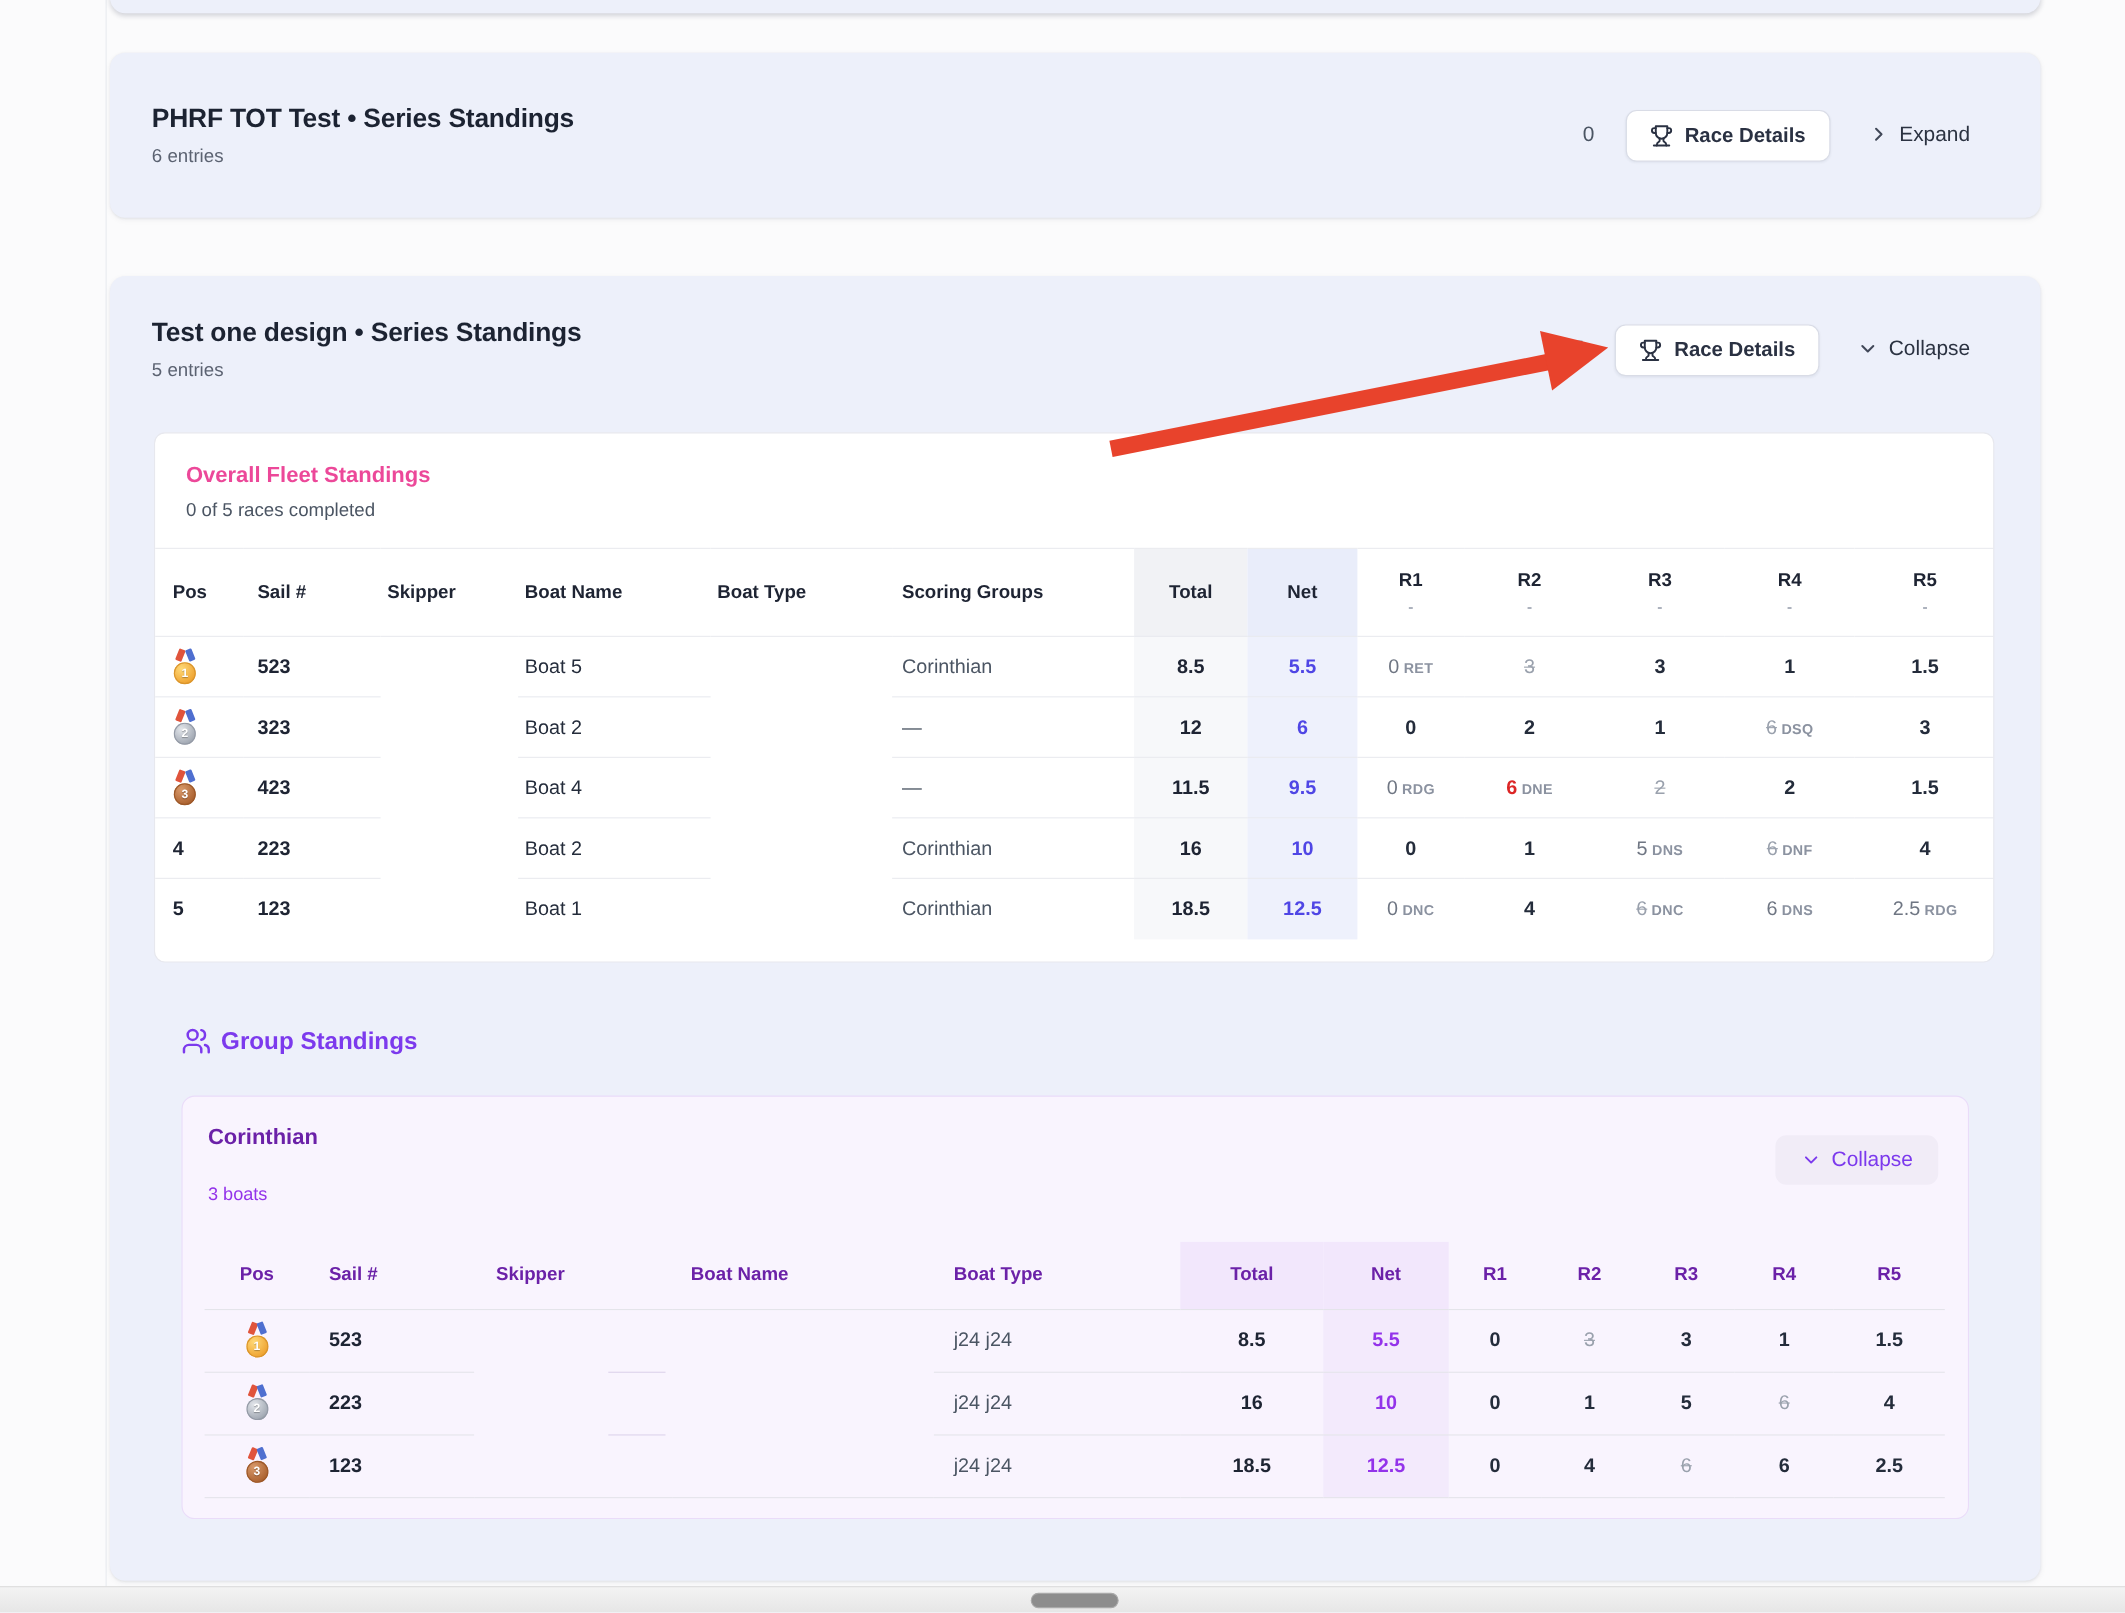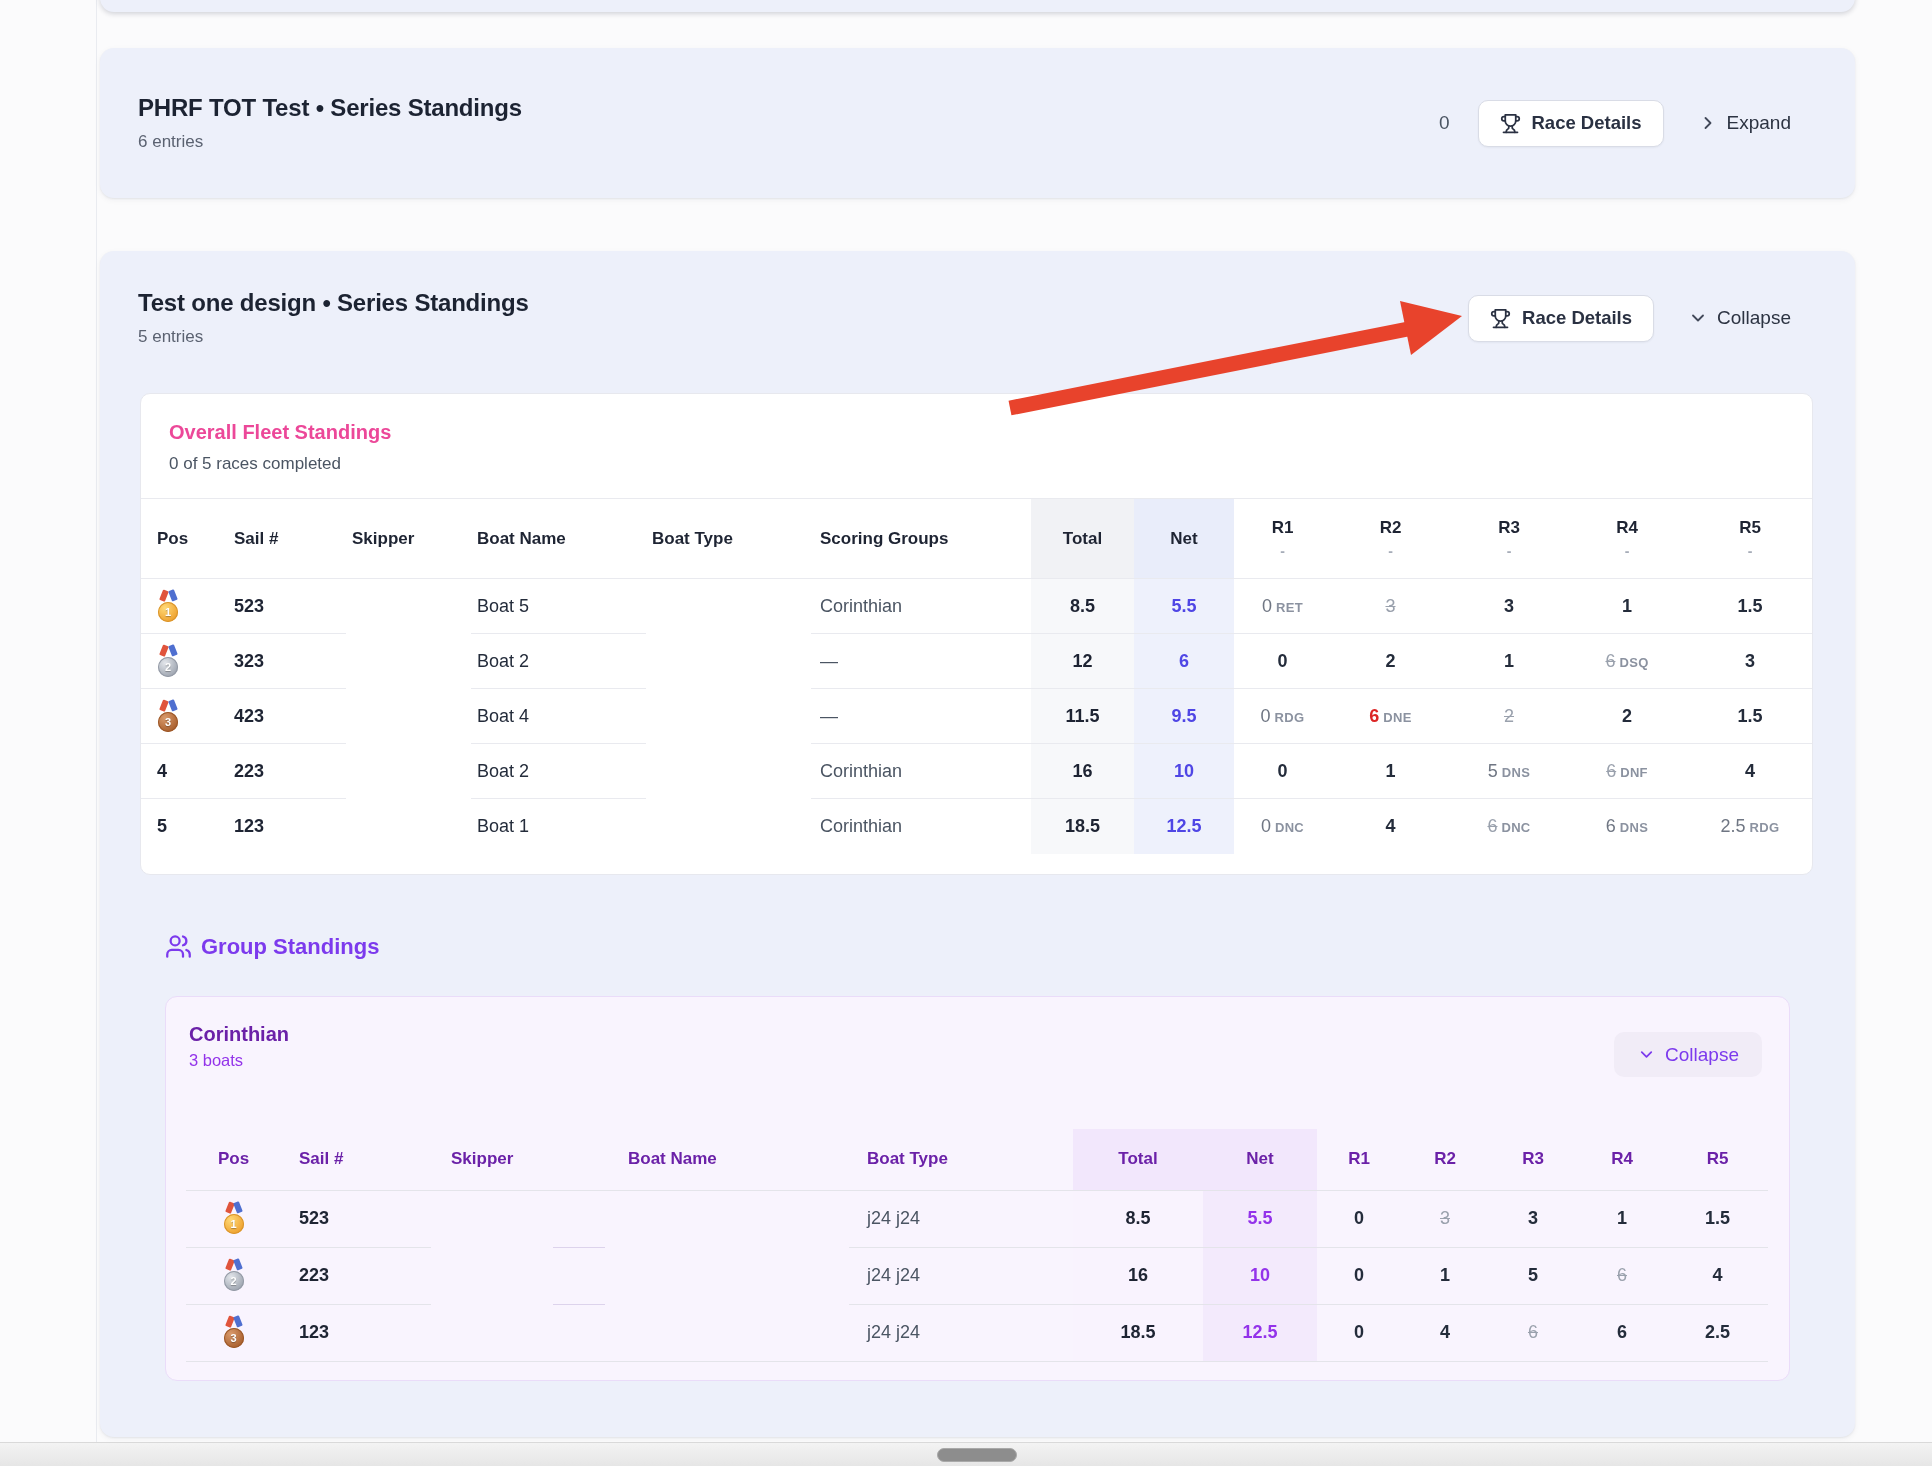--- a/index.html
+++ b/index.html
@@ -20,21 +20,21 @@
   .hdr-left { position:absolute; left:38px; top:0; height:134px; display:flex; flex-direction:column; justify-content:center; }
   #card1 .hdr-left { height:150px; }
   .card-title { font-size:24px; font-weight:700; color:#1c2332; letter-spacing:-.2px; }
   .card-sub { font-size:17px; color:#5b6271; margin-top:10px; }
   .hdr-right { position:absolute; right:58px; top:0; height:134px; display:flex; align-items:center; gap:28px; }
   #card1 .hdr-right { height:150px; }
   .count { font-size:19px; color:#4b5563; }
   .btn { display:inline-flex; align-items:center; gap:11px; background:#fff; border:1px solid #d9dce6;
     border-radius:10px; height:47px; padding:0 21px; font-size:18.5px; font-weight:600; color:#2a3142;
     box-shadow:0 1px 2px rgba(25,35,60,.05); cursor:pointer; font-family:inherit; }
-  .toggle { display:inline-flex; align-items:center; gap:9px; font-size:19px; font-weight:500; color:#2c3342;
+  .toggle { display:inline-flex; gap:9px; font-size:19px; font-weight:500; color:#2c3342;
     background:none; border:none; cursor:pointer; font-family:inherit; }
   .icn { flex:0 0 auto; display:inline-flex; }
 
   
   .panel { position:absolute; left:40px; top:142px; width:1673px; height:482px; background:#fff;
     border:1px solid #e7e8ee; border-radius:10px; overflow:hidden; }
   .panel-head { padding:27px 28px 24px; }
   .panel-title { font-size:20px; font-weight:700; color:#ec4899; }
   .panel-sub { font-size:17px; color:#4b5563; margin-top:10px; }
 
@@ -81,21 +81,21 @@
   .m2 b { background:radial-gradient(circle at 35% 30%, #e3e6eb, #9ea5b0 75%); box-shadow:inset 0 0 0 1px #949aa6; }
   .m3 b { background:radial-gradient(circle at 35% 30%, #d99a6c, #a95f2d 75%); box-shadow:inset 0 0 0 1px #9c5829; }
   .pos-plain b { font-size:18px; font-weight:700; color:#1e2433; }
 
   
   .group-title { position:absolute; left:65px; top:682px; display:flex; align-items:center; gap:9px;
     color:#7c3aed; font-size:22px; font-weight:700; }
   .gcard { position:absolute; left:65px; top:745px; width:1625px; height:385px; background:#f9f4fe;
     border:1px solid #eadcf9; border-radius:12px; }
   .gname { position:absolute; left:23px; top:26px; font-size:20px; font-weight:700; color:#6b21a8; }
-  .gboats { position:absolute; left:23px; top:54px; font-size:16.5px; color:#9333ea; }
+  .gboats { position:absolute; left:23px; top:80px; font-size:16.5px; color:#9333ea; }
   .gpill { position:absolute; right:27px; top:35px; display:inline-flex; align-items:center; gap:9px;
     background:#f1ecf7; border:none; border-radius:10px; height:45px; padding:0 23px;
     font-size:19px; font-weight:500; color:#7c3aed; cursor:pointer; font-family:inherit; }
   .gt { position:absolute; left:20px; top:132px; width:1582px; }
   .gt thead th { height:61px; border-bottom:1px solid #e4e4ea; font-size:17px; font-weight:700; color:#6b21a8;
     text-align:left; vertical-align:middle; padding:0; }
   .gt tbody td { height:57px; border-bottom:1px solid #e4e4ea; font-size:18px; vertical-align:middle; padding:0; }
   .gt tbody tr:not(:last-child) td.c-boatname { border-bottom:none; }
   .gt tbody tr:not(:last-child) td.c-skipper { border-bottom:none; position:relative; }
   .gt tbody tr:not(:last-child) td.c-skipper::after { content:""; position:absolute; right:6px; bottom:-1px;

